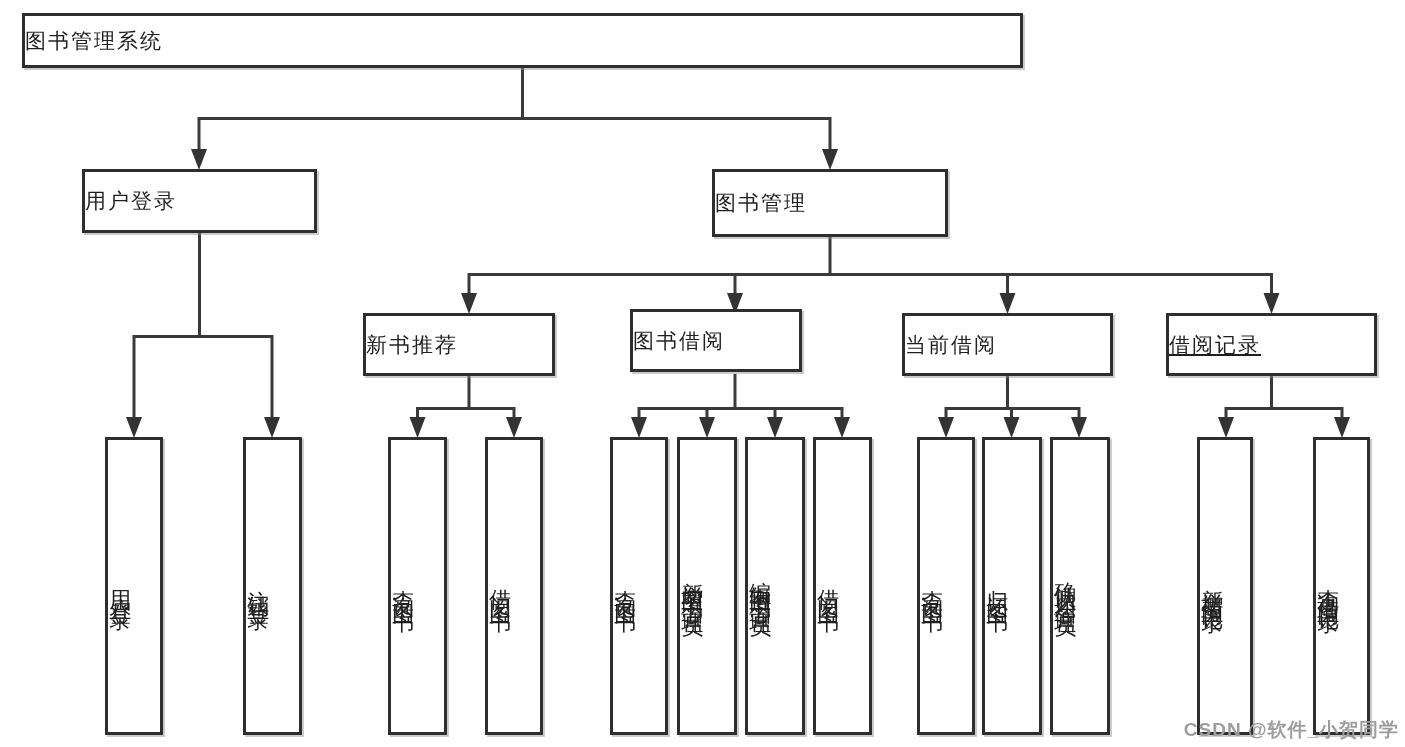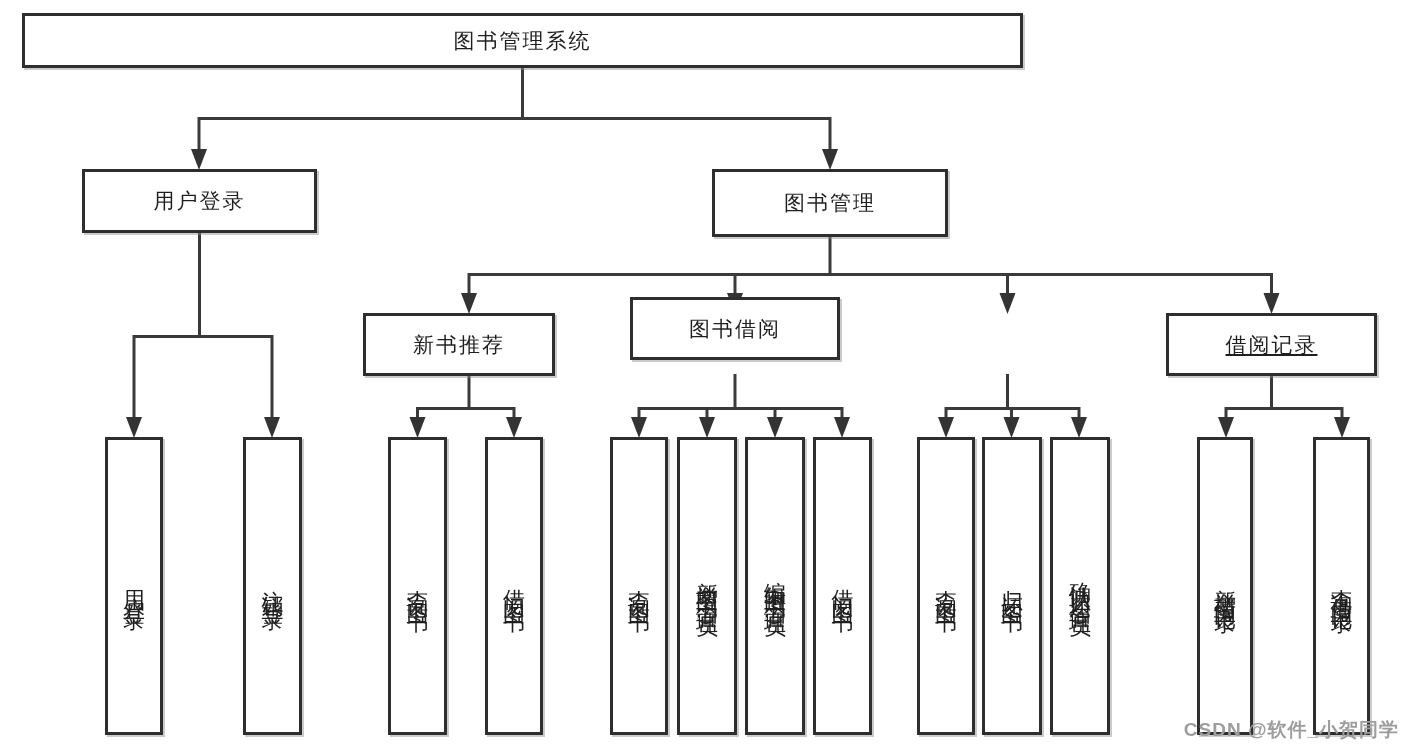--- a/index.html
+++ b/index.html
@@ -22,21 +22,21 @@
     height: 747px;
   }
   .node {
     position: absolute;
     box-sizing: border-box;
     background: #ffffff;
     border: 3px solid #2e2e2e;
     box-shadow: 2px 2px 0 rgba(140,140,140,0.45);
     display: flex;
     align-items: center;
-    justify-content: center;
+    justify-content: flex-start;
     color: #1f1f1f;
   }
   .node-h {
     font-size: 21px;
     letter-spacing: 2px;
     text-align: center;
   }
   .node-v {
     font-size: 22px;
   }
@@ -140,22 +140,25 @@
   <div class="node node-h" style="left:82px; top:169px; width:235px; height:64px;">
     <span>用户登录</span>
   </div>
   <div class="node node-h" style="left:712px; top:169px; width:236px; height:68px;">
     <span>图书管理</span>
   </div>
 
   <div class="node node-h" style="left:363px; top:313px; width:192px; height:63px;">
     <span>新书推荐</span>
   </div>
-  <div class="node node-h" style="left:630px; top:297px; width:210px; height:63px;">
+  <div class="node node-h" style="left:630px; top:309px; width:172px; height:63px;">
     <span>图书借阅</span>
+  </div>
+  <div class="node node-h" style="left:902px; top:313px; width:211px; height:63px;">
+    <span>当前借阅</span>
   </div>
   <div class="node node-h" style="left:1166px; top:313px; width:211px; height:63px;text-decoration:underline;">
     <span>借阅记录</span>
   </div>
 
   <div class="node node-v" style="left:105px; top:437px; width:58px; height:298px;">
     <span class="vtext">用户登录</span>
   </div>
   <div class="node node-v" style="left:243px; top:437px; width:59px; height:298px;">
     <span class="vtext">注销登录</span>

